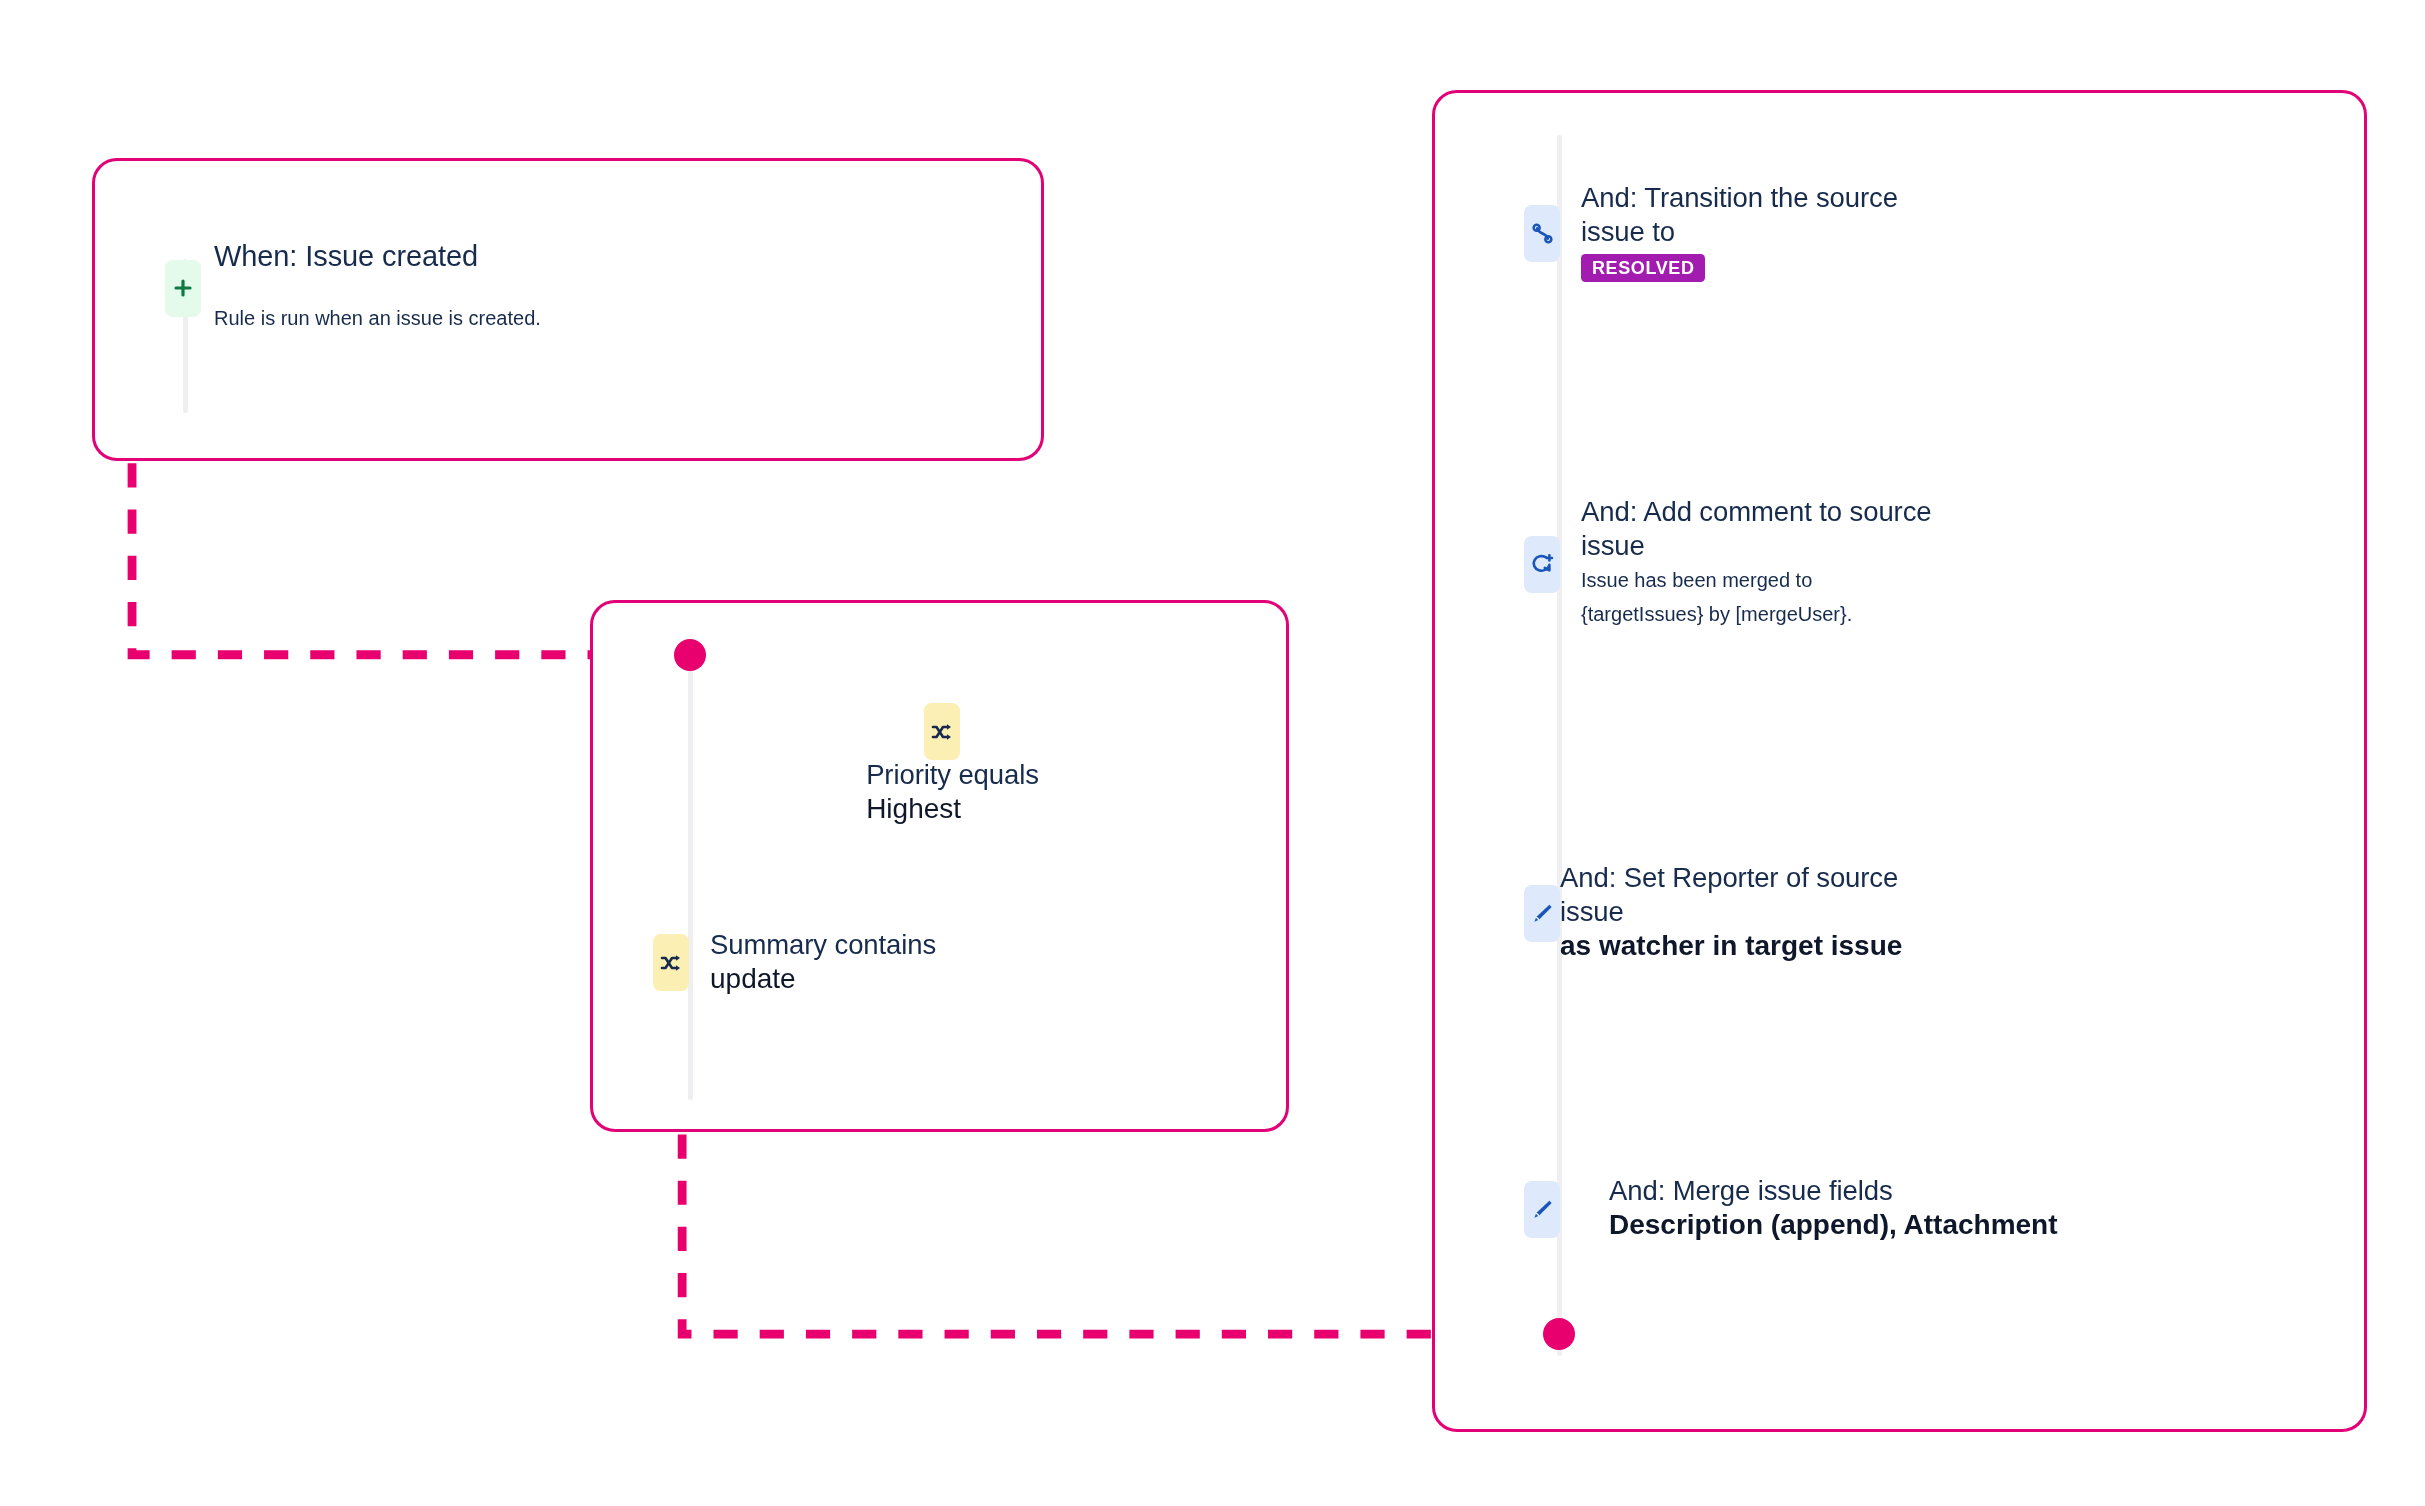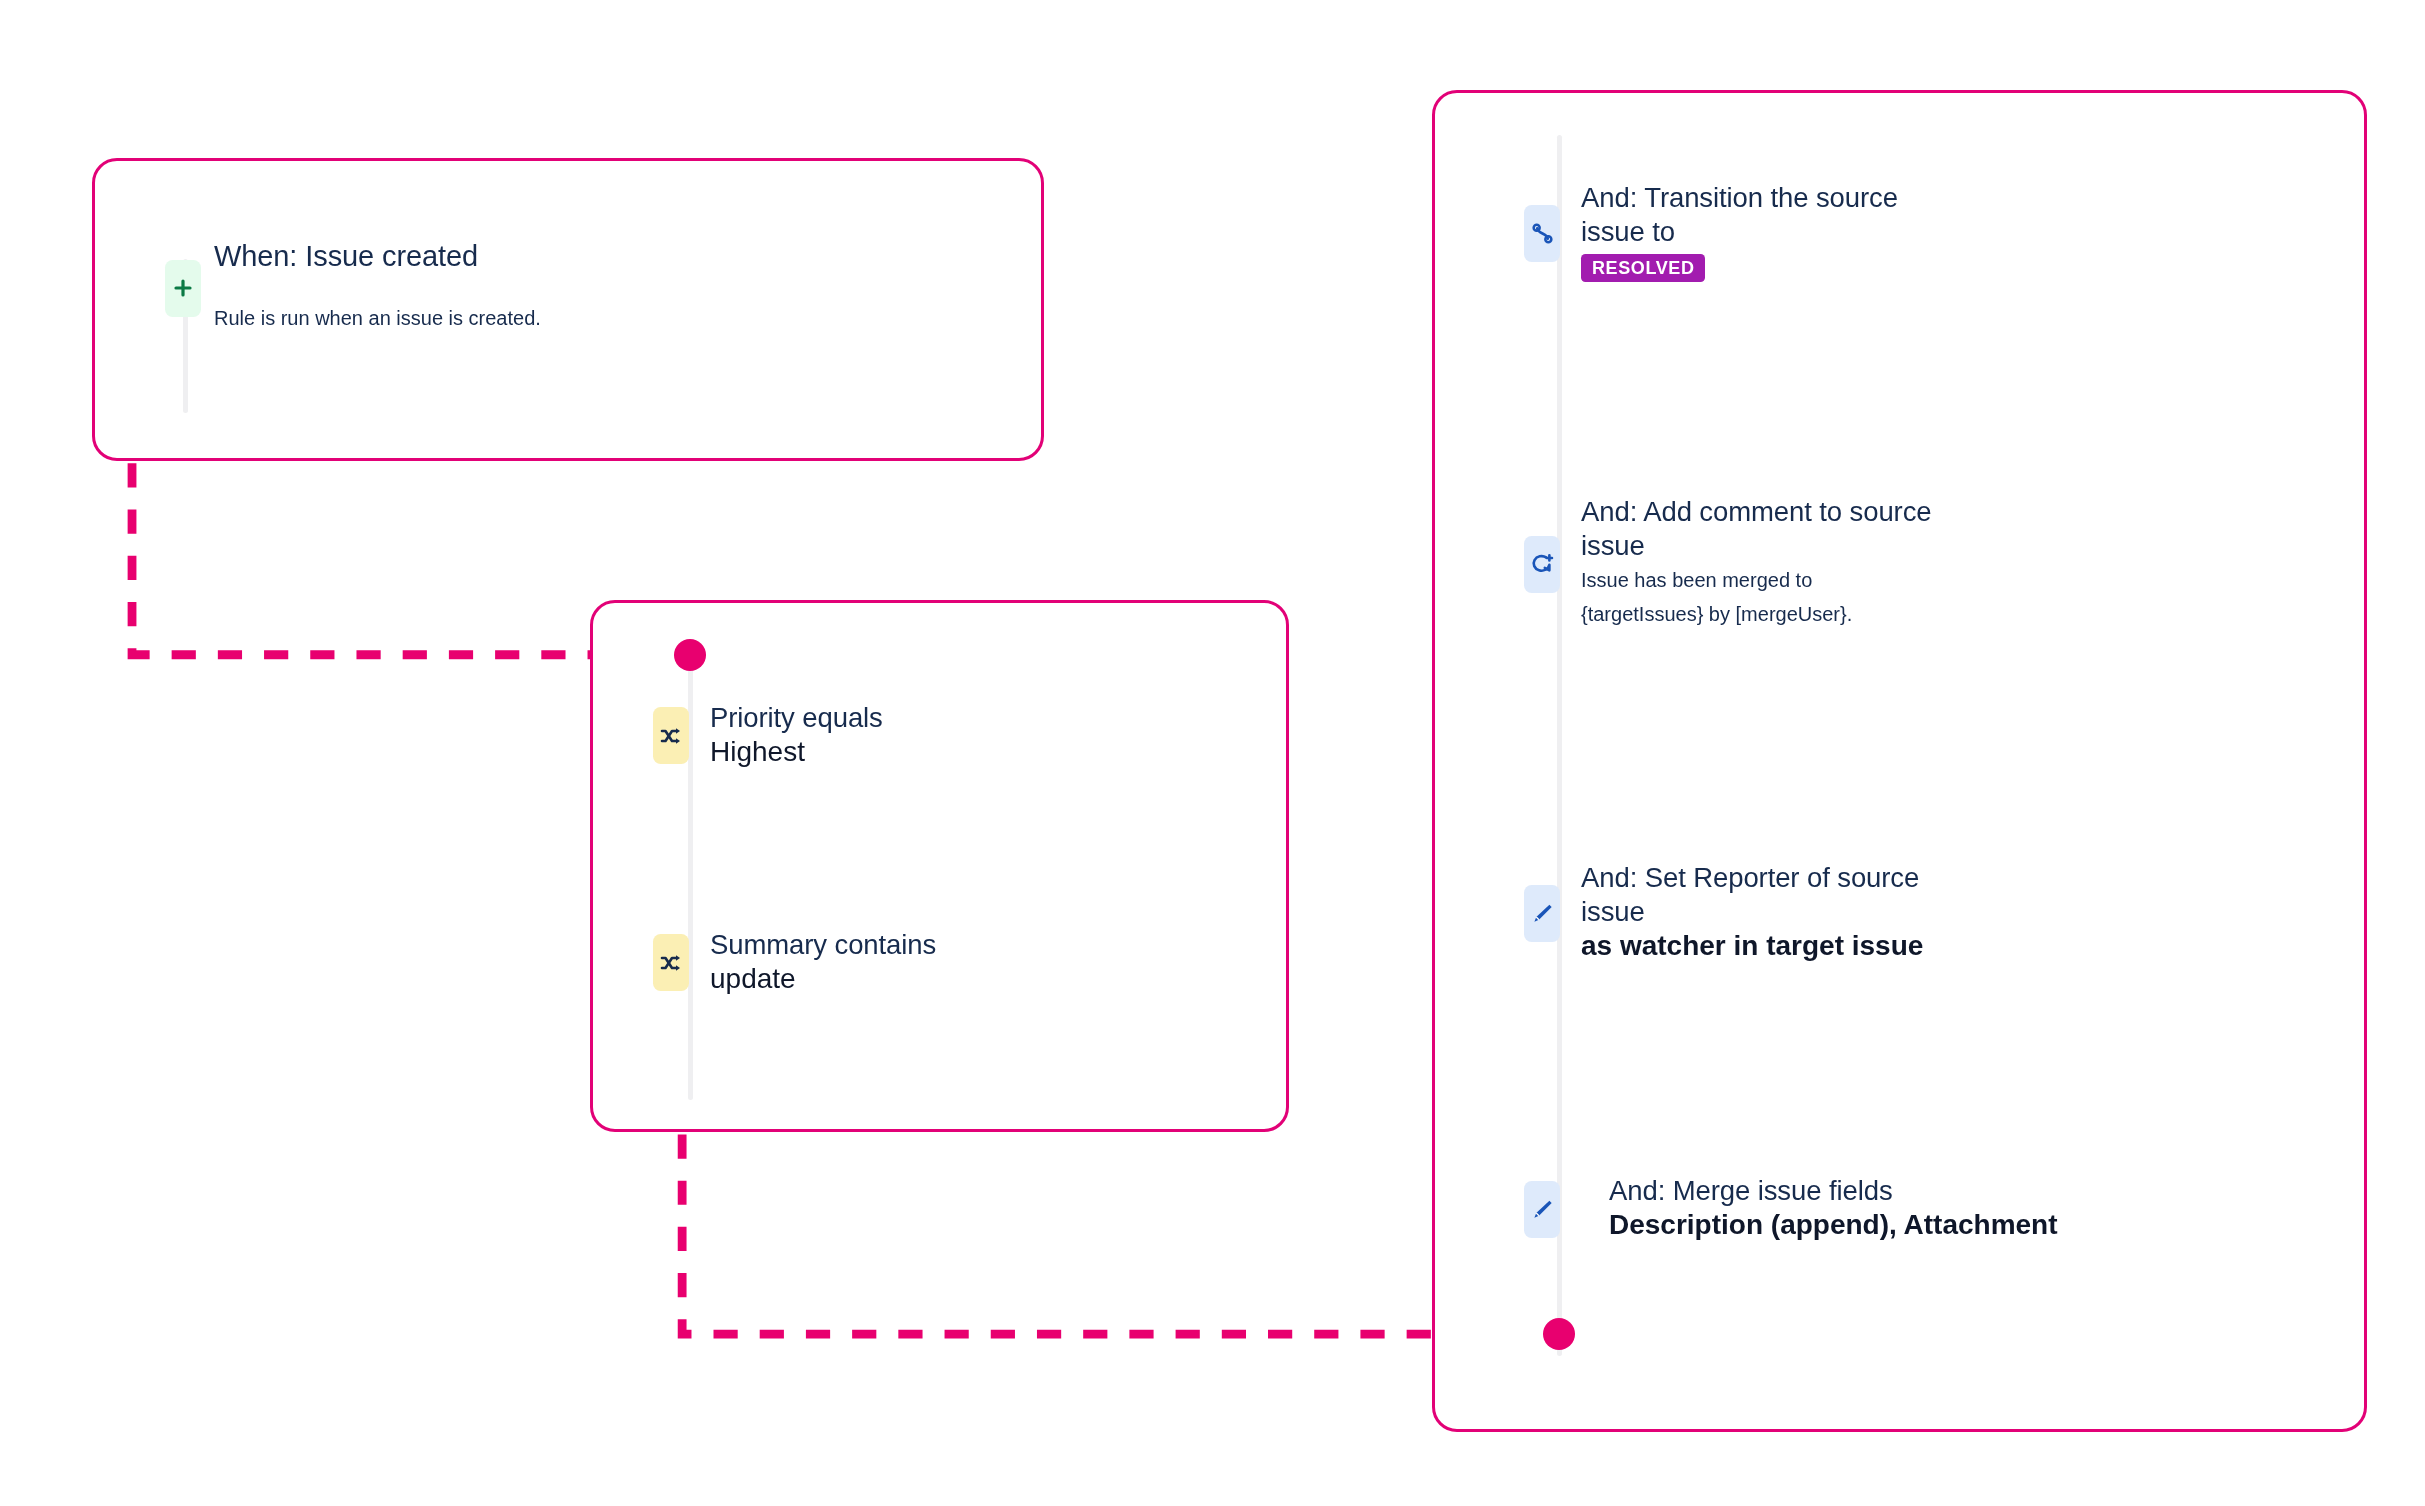--- a/index.html
+++ b/index.html
@@ -75,21 +75,21 @@
       <div class="desc">Rule is run when an issue is created.</div>
     </div>
   </div>
 
   <div class="card" id="conditions-card"></div>
 
   <div class="rail" style="left:688px;top:663px;height:437px;"></div>
 
   <div class="dot" style="left:674px;top:639px;"></div>
 
-  <div class="step" style="left:653px;top:703px;width:578px;">
+  <div class="step" style="left:653px;top:703px;width:578px;flex-direction:column;">
     <div class="ic ic-yellow">
       <svg width="24" height="24" viewBox="0 0 24 24" aria-hidden="true">
         <g fill="none" stroke="#172B4D" stroke-width="2.6" stroke-linecap="round" stroke-linejoin="round">
           <path d="M3 7 H6.5 L13 17 H17.5"></path>
           <path d="M3 17 H6.5 L13 7 H17.5"></path>
         </g>
         <path d="M17 4.2 L21 7 L17 9.8 Z" fill="#172B4D"></path>
         <path d="M17 14.2 L21 17 L17 19.8 Z" fill="#172B4D"></path>
       </svg>
     </div>
@@ -152,21 +152,21 @@
     </div>
   </div>
 
   <div class="step" style="left:1524px;top:864px;width:798px;">
     <div class="ic ic-blue">
       <svg width="25" height="25" viewBox="0 0 24 24" aria-hidden="true">
         <path d="M18.6 3.6 L20.8 5.8 L8.6 18 L4.2 19.8 L6 15.4 Z" fill="#1A55B8"></path>
         <path d="M6 15.4 L8.6 18" stroke="#ffffff" stroke-width="1.3"></path>
       </svg>
     </div>
-    <div class="txt" style="margin-left:21px;margin-top:-3.3px;">
+    <div class="txt" style="margin-top:-3.3px;">
       <div class="title">And: Set Reporter of source
 issue</div>
       <div class="sub bold">as watcher in target issue</div>
     </div>
   </div>
 
   <div class="step" style="left:1524px;top:1177px;width:825px;gap:28px;">
     <div class="ic ic-blue">
       <svg width="25" height="25" viewBox="0 0 24 24" aria-hidden="true">
         <path d="M18.6 3.6 L20.8 5.8 L8.6 18 L4.2 19.8 L6 15.4 Z" fill="#1A55B8"></path>

